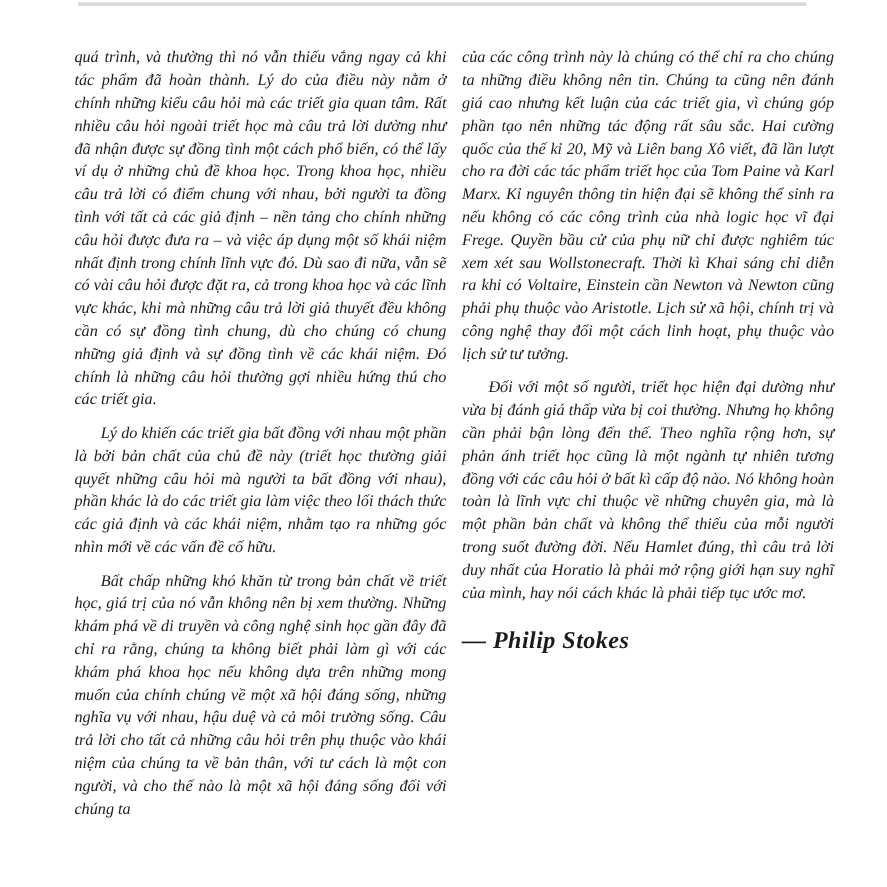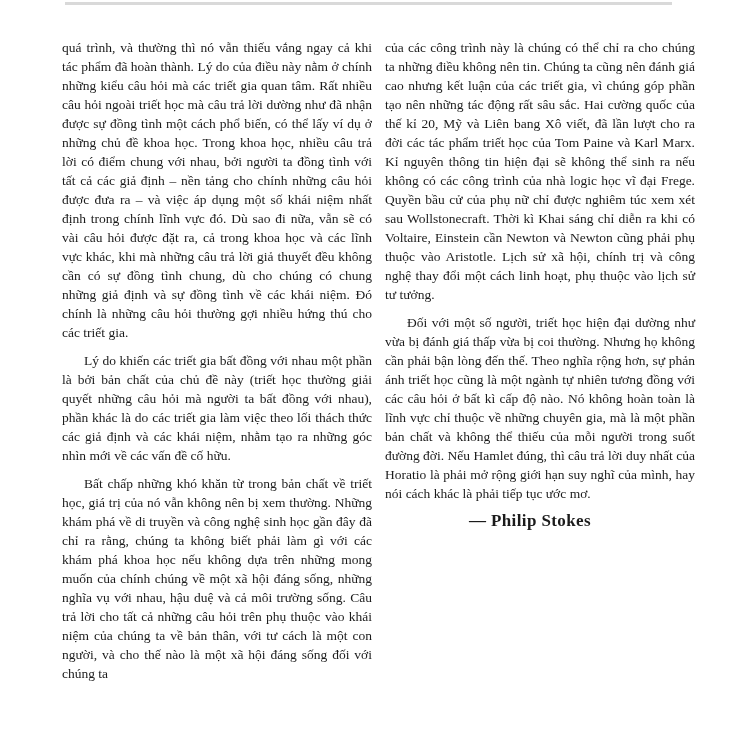--- a/index.html
+++ b/index.html
@@ -23,43 +23,44 @@
     width: 607px;
     height: 3px;
     background: #d9d9d9;
   }
   .columns {
     position: absolute;
     left: 62px;
     top: 38px;
     display: flex;
     gap: 13px;
+    font-style: italic;
   }
   .col {
     width: 310px;
   }
   .para {
     margin: 0 0 9px 0;
     font-size: 13.5px;
     line-height: 19px;
     text-align: justify;
     text-justify: inter-word;
   }
   .para.indent {
     text-indent: 22px;
   }
   .para:last-child {
     margin-bottom: 0;
   }
   .signature {
-    margin-top: 8px;
+    margin-top: 20px;
     padding-right: 20px;
-    text-align: center;
+    text-align: left;
     font-weight: bold;
-    font-size: 17px;
+    font-size: 20px;
     letter-spacing: 0.4px;
   }
 </style>
 </head>
 <body>
 
 <div class="page">
   <div class="top-rule"></div>
   <div class="columns">
     <div class="col">

